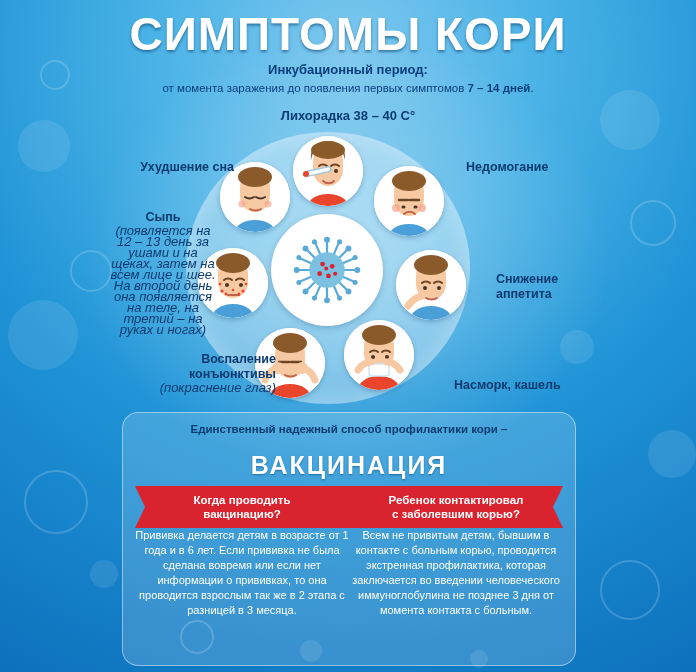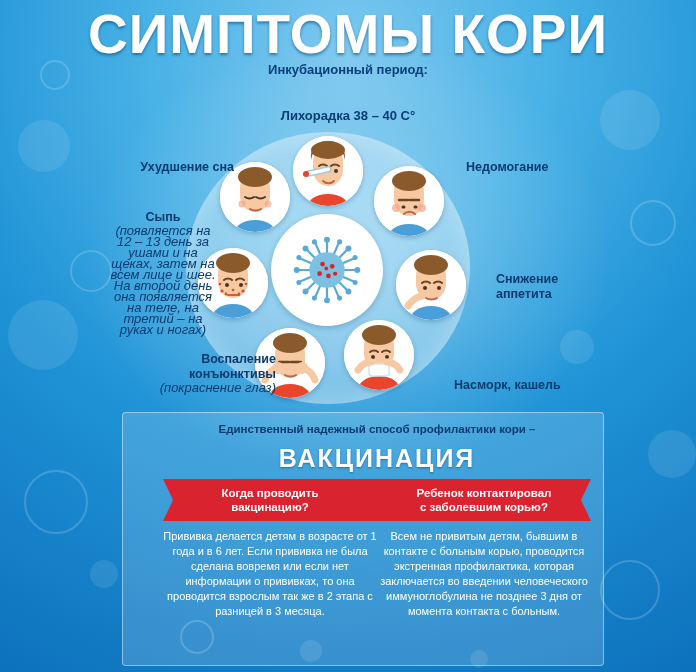--- a/index.html
+++ b/index.html
@@ -47,21 +47,21 @@
     pointer-events: none;
   }
 
   
   .title {
     position: absolute;
     top: 8px;
     left: 0;
     width: 100%;
     text-align: center;
-    font-size: 55px;
+    font-size: 46px;
     line-height: 52px;
     font-weight: bold;
     color: #ffffff;
     letter-spacing: 1px;
     text-shadow: 0 2px 3px rgba(0,60,110,0.55);
   }
   .sub1 {
     position: absolute;
     top: 62px;
     left: 0;
@@ -170,38 +170,37 @@
 
   
   .panel {
     position: absolute;
     left: 122px;
     top: 412px;
     width: 452px;
     height: 252px;
     background: rgba(255,255,255,0.16);
     border: 1px solid rgba(255,255,255,0.45);
-    border-radius: 4px;
-    padding-left: 28px;
+    border-radius: 16px;
   }
   .panel-head {
     margin-top: 10px;
     text-align: center;
     font-size: 11.5px;
     font-weight: bold;
     color: #0b3b70;
   }
   .panel-title {
     text-align: center;
     font-size: 25px;
     font-weight: bold;
     color: #ffffff;
     letter-spacing: 2px;
     line-height: 30px;
-    margin-top: 8px;
+    margin-top: 15px;
     text-shadow: 0 1px 2px rgba(0,60,110,0.5);
   }
   .cols {
     display: flex;
     gap: 0;
     padding: 6px 12px 0 12px;
   }
   .col { width: 50%; }
   .banner {
     position: relative;
@@ -211,21 +210,20 @@
     font-weight: bold;
     text-align: center;
     line-height: 14px;
     padding: 7px 18px;
     clip-path: polygon(0 0, 100% 0, 100% 100%, 0 100%, 10px 50%);
   }
   .col:last-child .banner {
     clip-path: polygon(0 0, 100% 0, calc(100% - 10px) 50%, 100% 100%, 0 100%);
   }
   .body-text {
-    margin-top: 8px;
     color: #ffffff;
     font-size: 11px;
     line-height: 15px;
     text-align: center;
   }
 </style>
 </head>
 <body>
 
 <div class="poster">
@@ -244,20 +242,23 @@
     <div class="bubble ring" style="left:24px;  top:470px; width:60px; height:60px;"></div>
     <div class="bubble" style="left:90px;  top:560px; width:28px; height:28px;"></div>
     <div class="bubble ring" style="left:600px; top:560px; width:56px; height:56px;"></div>
     <div class="bubble" style="left:300px; top:640px; width:22px; height:22px;"></div>
     <div class="bubble ring" style="left:180px; top:620px; width:30px; height:30px;"></div>
     <div class="bubble" style="left:470px; top:650px; width:18px; height:18px;"></div>
   </div>
 
   <div class="title">СИМПТОМЫ КОРИ</div>
   <div class="sub1">Инкубационный период:</div>
+  <div class="sub2">
+    <span>от момента заражения до появления первых симптомов </span><b>7 – 14 дней</b><span>.</span>
+  </div>
   <div class="fever">Лихорадка 38 – 40 С°</div>
 
   <div class="wheel">
     <div class="ring-bg"></div>
 
     <div class="center">
       <svg class="virus" viewBox="0 0 100 100">
         <g stroke="#5aa9d6" stroke-width="3" stroke-linecap="round">
           <line x1="50" y1="50" x2="50" y2="10"></line>
             <line x1="50" y1="50" x2="78" y2="22"></line>

